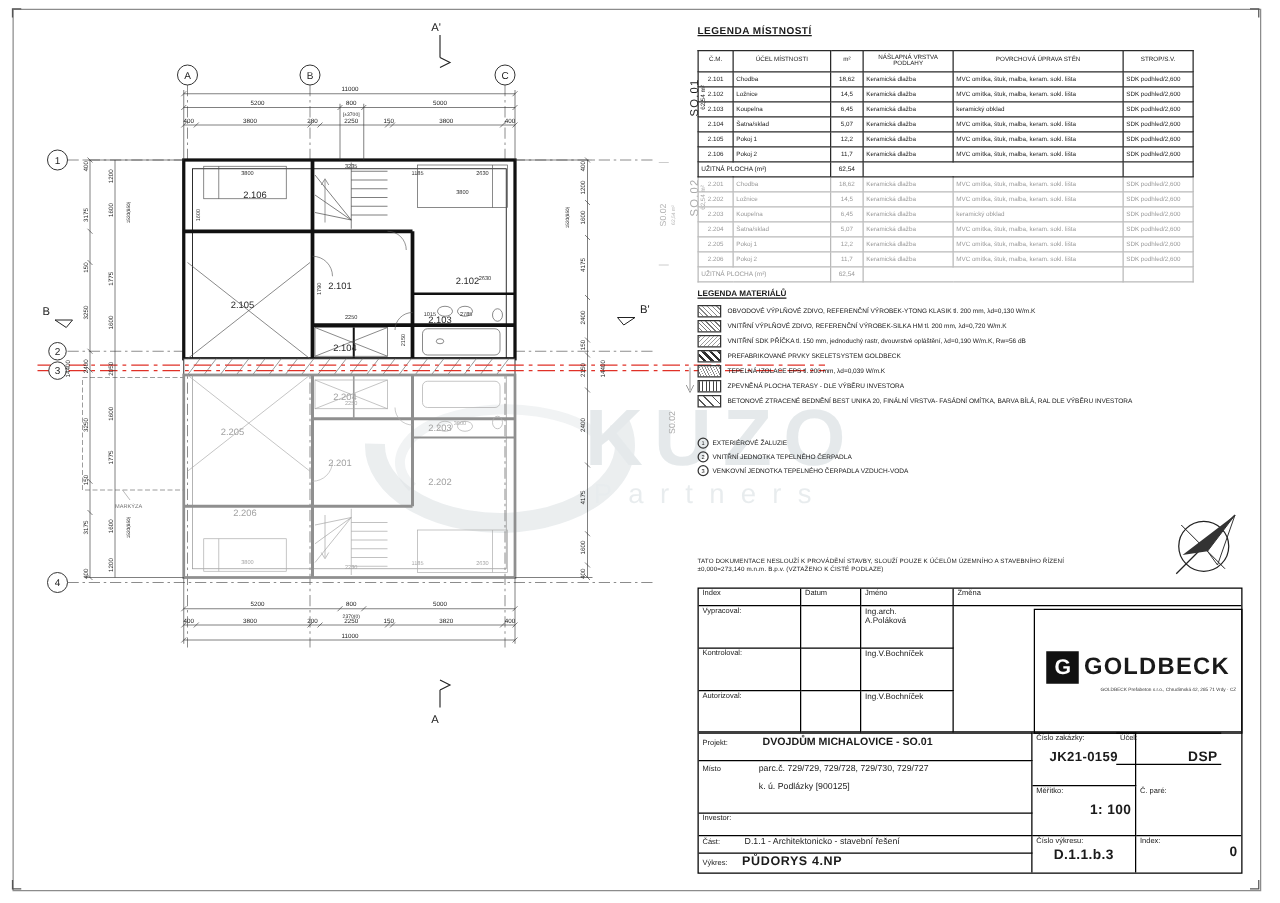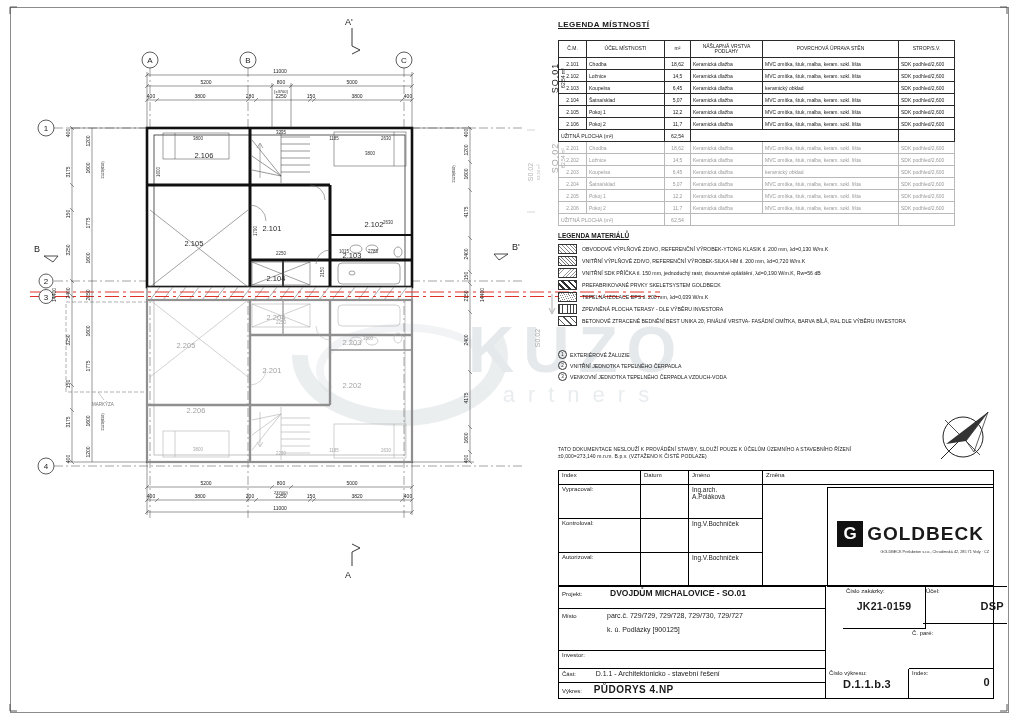--- a/index.html
+++ b/index.html
@@ -598,30 +598,34 @@
     </div>
     <div class="cell" style="left:0;top:198px;width:267px;height:14px;">
       <span class="lbl">Část:</span>
       <span style="font-size:7px;margin-left:18px;">D.1.1 - Architektonicko - stavební řešení</span>
     </div>
     <div class="cell" style="left:0;top:212px;width:267px;height:15px;border-bottom:none;">
       <span class="lbl">Výkres:</span>
       <span style="font-size:10px;font-weight:bold;margin-left:10px;letter-spacing:.5px;">PŮDORYS 4.NP</span>
     </div>
 
-    <div class="cell" style="left:284px;top:115px;width:83px;height:43px;border-top:0.9px solid #000;">
+    <div class="cell" style="left:267px;top:115px;width:83px;height:43px;border-top:0.9px solid #000;">
       <div class="lbl">Číslo zakázky:</div>
       <div class="val-big" style="text-align:center;margin-top:6px;">JK21-0159</div>
+    </div>
+    <div class="cell" style="left:267px;top:158px;width:83px;height:40px;">
+      <div class="lbl">Měřítko:</div>
+      <div class="val-big" style="text-align:right;margin-top:6px;font-size:11px;">1: 100</div>
     </div>
     <div class="cell" style="left:267px;top:198px;width:83px;height:29px;border-bottom:none;">
       <div class="lbl">Číslo výkresu:</div>
       <div class="val-big" style="text-align:center;margin-top:2px;font-size:11px;">D.1.1.b.3</div>
     </div>
 
-    <div class="cell nob" style="left:364px;top:115px;width:84px;height:38px;border-top:0.9px solid #000;border-right:none;">
+    <div class="cell nob" style="left:334px;top:115px;width:84px;height:26px;border-top:0.9px solid #000;border-right:none;">
       <div class="lbl">Účel:</div>
       <div class="val-big" style="text-align:right;margin-top:6px;font-size:11px;">DSP</div>
     </div>
     <div class="cell nob" style="left:350px;top:158px;width:84px;height:40px;border-right:none;">
       <div class="lbl">Č. paré:</div>
     </div>
     <div class="cell nob" style="left:350px;top:198px;width:84px;height:29px;border-bottom:none;border-right:none;">
       <div class="lbl">Index:</div>
       <div class="val-big" style="text-align:right;font-size:11px;">0</div>
     </div>

